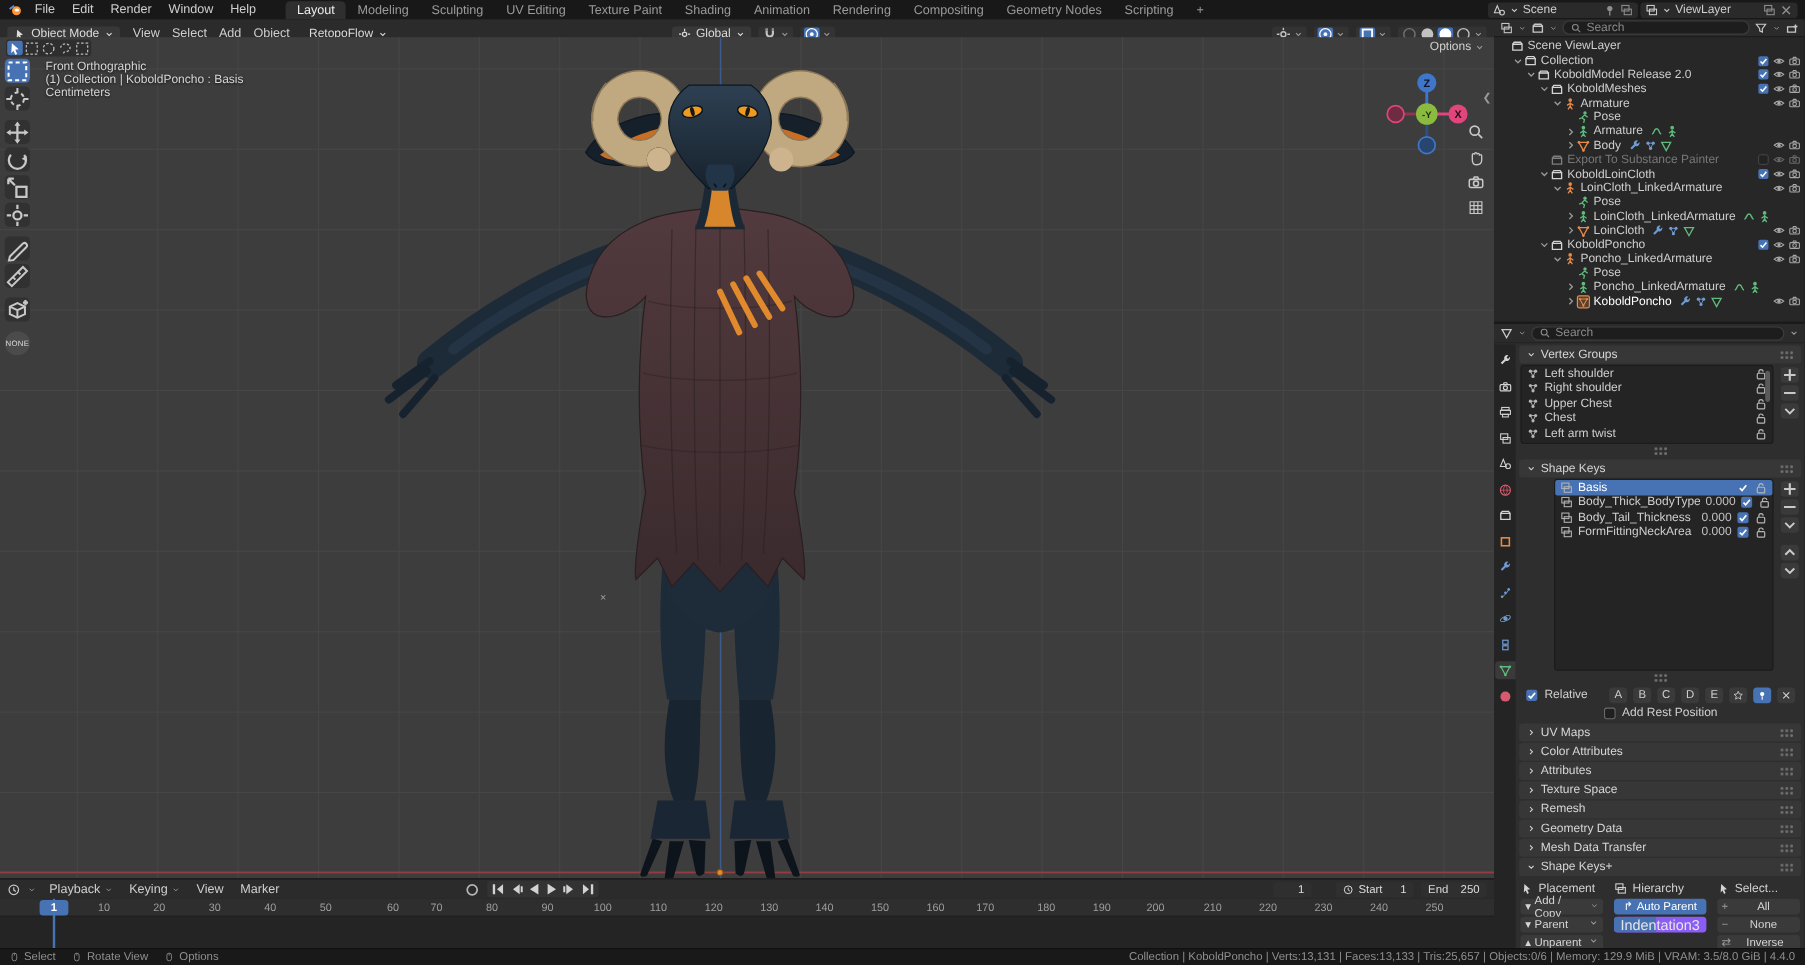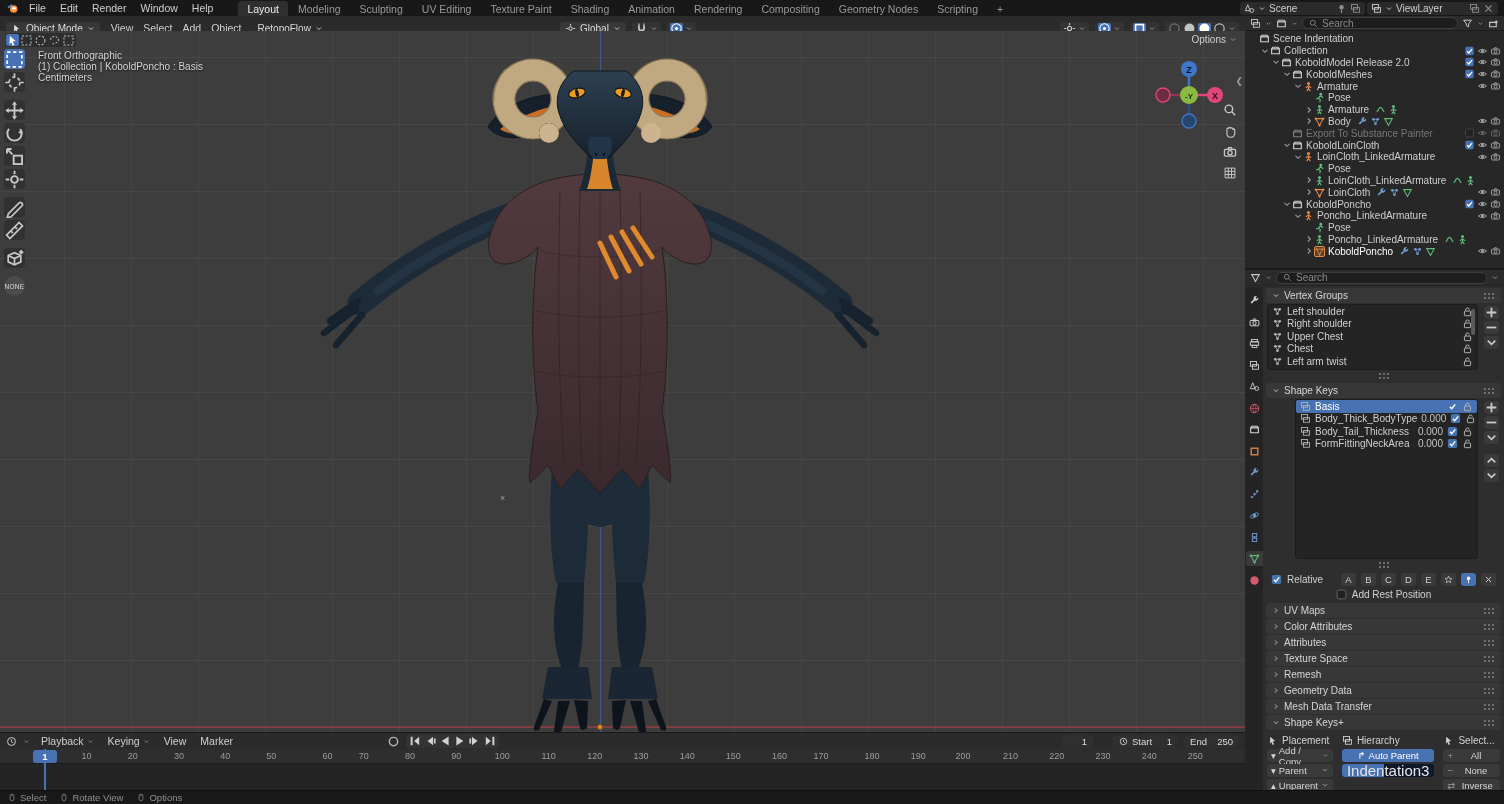--- a/index.html
+++ b/index.html
@@ -82,21 +82,21 @@
   .vgrip{display:flex;justify-content:center;padding:2px 0}
   .smallbtn{height:13px;min-width:15px;background:#3a3a3a;border-radius:3px;display:flex;align-items:center;justify-content:center;color:#cfcfcf;font-size:9.5px;padding:0 3px}
   .smallbtn.on{background:var(--accent);color:#fff}
   .chkrow{display:flex;align-items:center;gap:5px;font-size:10px;color:#d0d0d0}
   #skplus-cols{display:flex;gap:9px;padding:2px 4px}
   .skcol{flex:1;display:flex;flex-direction:column;gap:2px}
   .skcol .colhead{display:flex;align-items:center;gap:4px;font-size:10px;color:#d3d3d3;height:14px}
   .wbtn{height:13px;background:#3a3a3a;border-radius:3px;display:flex;align-items:center;gap:3px;padding:0 4px;font-size:9.5px;color:#d6d6d6}
   .wbtn.blue{background:var(--accent);color:#fff;justify-content:center}
   .wbtn .cr{margin-left:auto;color:#9a9a9a}
-  .slider{position:relative;height:13px;background:#0f172a;border-radius:3px;overflow:hidden;display:flex;align-items:center;justify-content:space-between;padding:0 5px;font-size:15px;color:#e6e6e6}
+  .slider{position:relative;height:13px;background:#8b5cf6;border-radius:3px;overflow:hidden;display:flex;align-items:center;justify-content:space-between;padding:0 5px;font-size:12px;color:#e6e6e6}
   .slider .fill{position:absolute;left:0;top:0;bottom:0;width:45%;background:var(--accent)}
   .slider span{position:relative}
   
   #timeline{left:0;top:732px;width:1245px;height:58px;background:#232323;border-top:1px solid #191919}
   #tl-header{height:16px;background:var(--bg-head);display:flex;align-items:center;gap:6px;padding:0 6px}
   #tl-ruler{position:relative;height:15px;background:#2e2e2e;border-bottom:1px solid #1e1e1e}
   #tl-ruler .tick{position:absolute;top:2px;font-size:9px;color:#9d9d9d;transform:translateX(-50%)}
   #tl-track{position:relative;height:26px;background:#242424}
   #playhead{position:absolute;left:44px;top:16px;width:2px;height:42px;background:var(--accent)}
   #framepill{position:absolute;left:33px;top:17px;width:24px;height:13px;background:var(--accent);border-radius:3px;color:#fff;font-size:9.5px;display:flex;align-items:center;justify-content:center;font-weight:bold}
@@ -387,21 +387,21 @@
 
   <div id="outliner" class="abs">
       <div class="orow" style="padding-left: 4px;">
         <span class="exp"></span>
         <span class="ic c-wh">
           <svg viewBox="0 0 10 10">
             <path d="M1.5 3.5h7v4.5h-7z" fill="none" stroke="currentColor"></path>
             <path d="M1.5 3.5 2.6 2h4.8l1.1 1.5" fill="none" stroke="currentColor"></path>
           </svg>
         </span>
-        <span class="lbl">Scene Indentation</span>
+        <span class="lbl">Scene ViewLayer</span>
         <span class="tgl"></span>
       </div>
       <div class="orow" style="padding-left: 15px;">
         <span class="exp">
           <svg viewBox="0 0 10 10">
             <path d="M2.5 3.8 5 6.3 7.5 3.8" fill="none" stroke="currentColor" stroke-width="1.1"></path>
           </svg>
         </span>
         <span class="ic c-wh">
           <svg viewBox="0 0 10 10">
@@ -1927,14 +1927,15 @@
         <span class="sitem">
           <span class="ic" style="width: 8px; height: 11px;">
             <svg viewBox="0 0 10 10">
               <rect x="2.6" y="1" width="4.8" height="8" rx="2.3" fill="none" stroke="currentColor" stroke-width=".9"></rect>
               <path d="M5 1v2.6" stroke="currentColor" stroke-width=".8"></path>
             </svg>
           </span>
           <span>Options</span>
         </span>
       </span>
+    <span class="stats">Collection | KoboldPoncho | Verts:13,131 | Faces:13,133 | Tris:25,657 | Objects:0/6 | Memory: 129.9 MiB | VRAM: 3.5/8.0 GiB | 4.4.0</span>
   </div>
 </div>
 
 </body></html>

